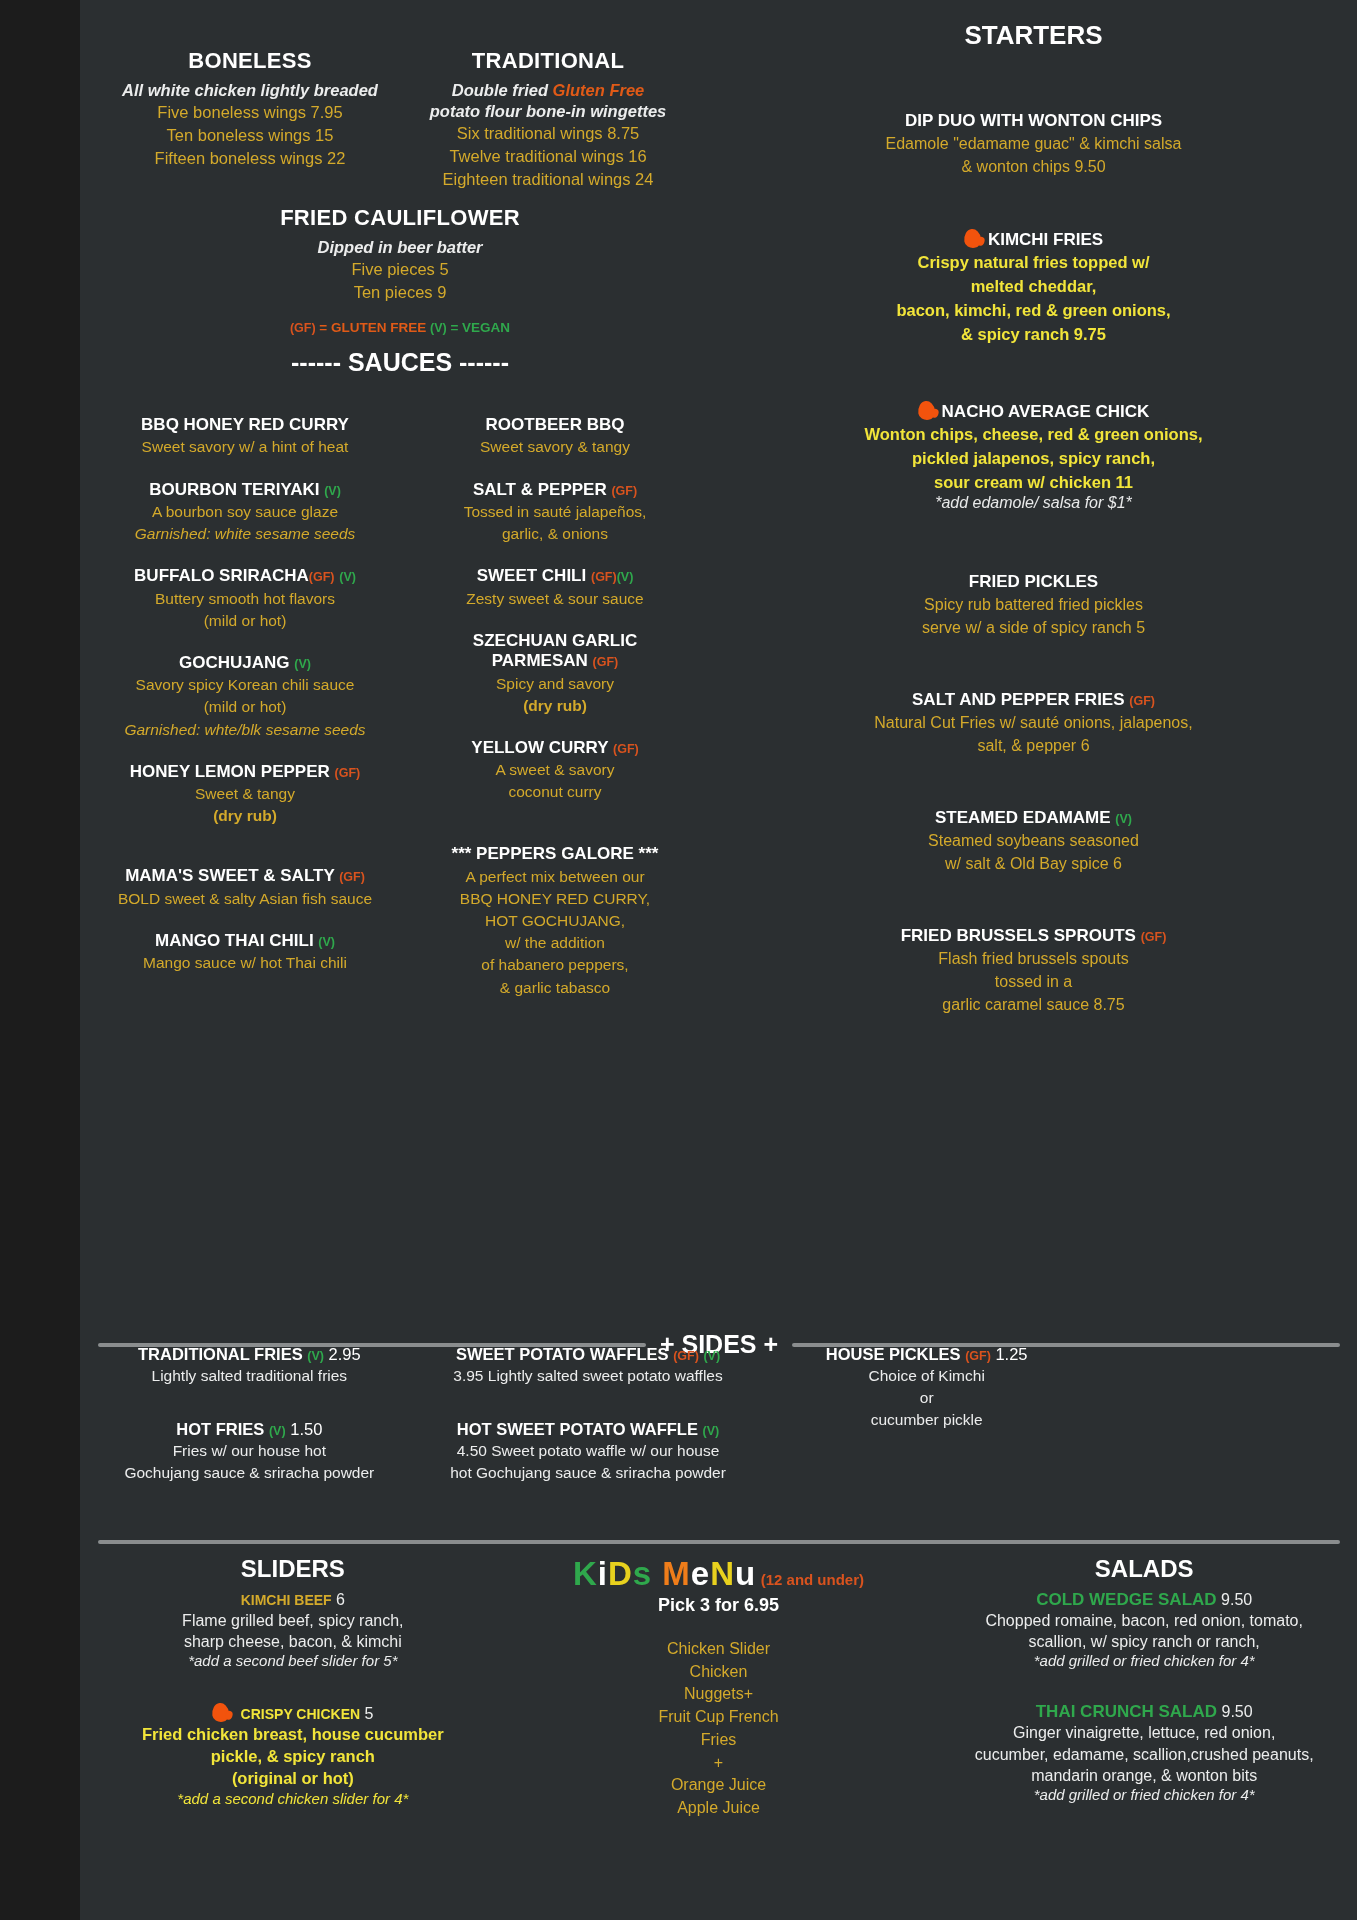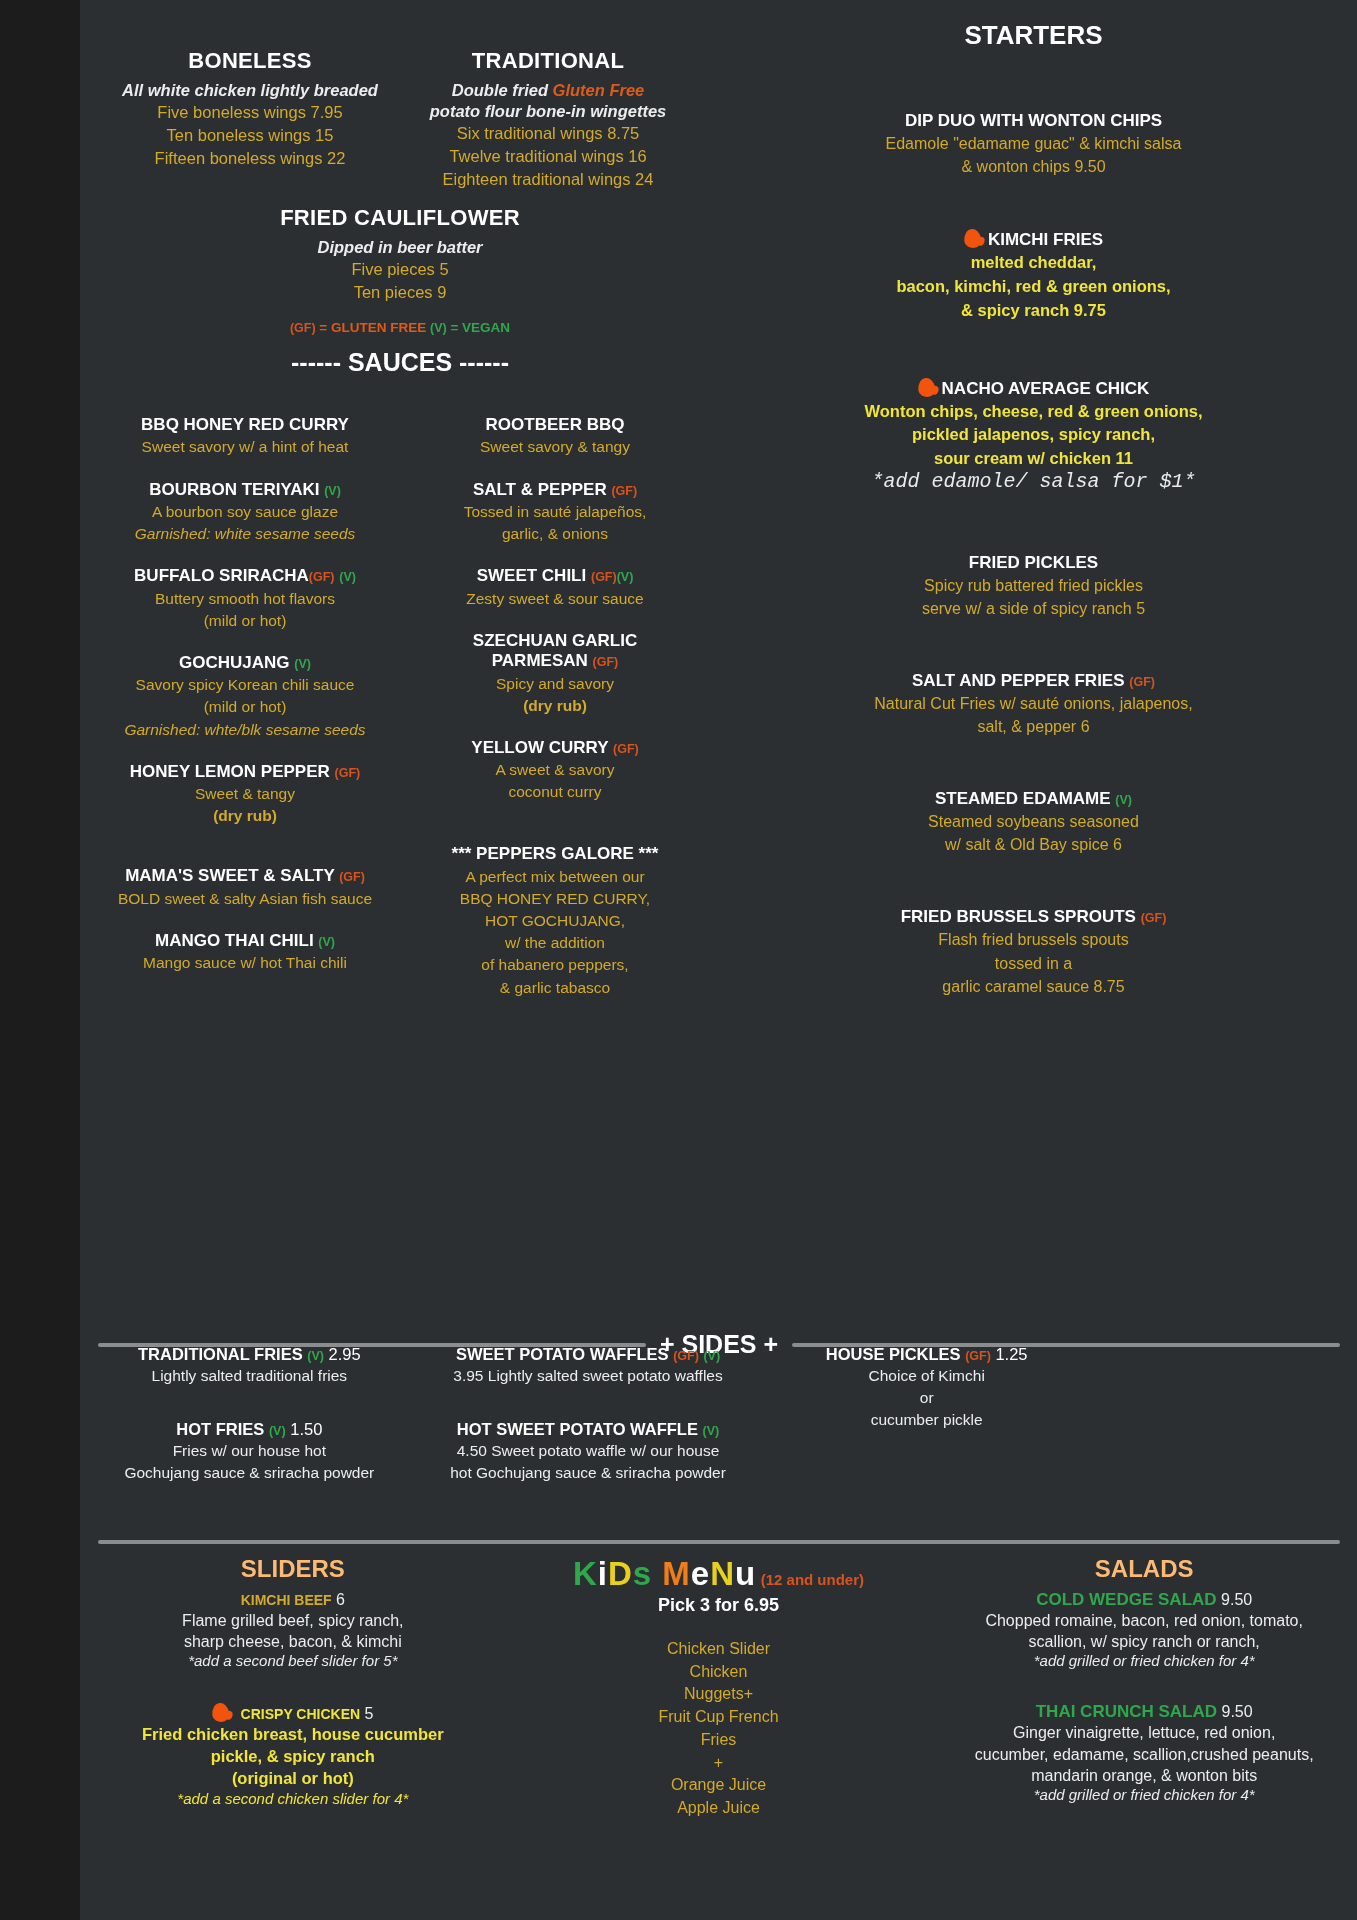--- a/index.html
+++ b/index.html
@@ -51,21 +51,21 @@
   .tag.gf { color:#d9531e; }
   .tag.v  { color:#2fa84c; }
 
   
   .starters { position:absolute; left:630px; top:0; width:647px; }
   .starters-title { text-align:center; font-size:26px; font-weight:bold; color:#ffffff; margin-top:20px; }
 
   .starter { text-align:center; margin-top:26px; }
   .starter-name { font-size:17px; font-weight:bold; color:#ffffff; }
   .starter-desc { font-size:16px; color:#d4aa2b; line-height:1.32; margin-top:2px; }
-  .starter-note { font-size:20px; font-style:italic; color:#e9eaea;font-family:Liberation Mono, monospace; }
+  .starter-note { font-size:16px; font-style:italic; color:#e9eaea; }
 
   .hot .starter-name { color:#ffffff; }
   .hot .starter-desc { color:#f2e53a; font-weight:bold; font-size:16.5px; }
 
   .flame {
     display:inline-block; width:17px; height:19px; vertical-align:-3px; margin-right:7px;
     background:#f2530d;
     border-radius: 52% 48% 45% 55% / 60% 58% 42% 40%;
     transform: rotate(-8deg);
     position:relative;
@@ -86,21 +86,21 @@
   .sides { position:absolute; left:0; top:1345px; width:1016px; display:flex; }
   .sides-col { flex:1; text-align:center; padding:0 8px; }
   .side-item { margin-bottom:26px; }
   .side-name { font-size:16.5px; font-weight:bold; color:#ffffff; }
   .side-desc { font-size:15.5px; color:#eceded; line-height:1.3; margin-top:2px; }
   .side-price { font-weight:normal; color:#ffffff; }
 
   
   .bottom { position:absolute; left:0; top:1555px; width:1277px; display:flex; }
   .bot-col { flex:1; padding:0 10px; text-align:center; }
-  .bot-title { font-size:24px; font-weight:bold; color:#fdba74; margin-bottom:6px; }
+  .bot-title { font-size:24px; font-weight:bold; color:#ffffff; margin-bottom:6px; }
 
   .item-name-gold { font-size:14px; font-weight:bold; color:#d4aa2b; }
   .item-name-green{ font-size:17px; font-weight:bold; color:#2fa84c; }
   .item-desc-wht  { font-size:16px; color:#eceded; line-height:1.32; }
   .item-note      { font-size:15px; font-style:italic; color:#eceded; }
   .item-all-yellow{ color:#f2e53a; font-weight:bold; font-size:16.5px; line-height:1.32; }
 
   .kids-title { font-size:33px; font-weight:bold; letter-spacing:1px; }
   .kids-title .k1{color:#2fa84c;} .kids-title .k2{color:#ffffff;}
   .kids-title .k3{color:#e8d11e;} .kids-title .k4{color:#2fa84c;}
@@ -240,20 +240,21 @@
     <div class="starters-title">STARTERS</div>
 
     <div class="starter" style="margin-top:60px;">
       <div class="starter-name">DIP DUO WITH WONTON CHIPS</div>
       <div class="starter-desc">Edamole "edamame guac" &amp; kimchi salsa</div>
       <div class="starter-desc">&amp; wonton chips  9.50</div>
     </div>
 
     <div class="starter hot" style="margin-top:52px;">
       <div class="starter-name"><span class="flame"></span><span>KIMCHI FRIES</span></div>
+      <div class="starter-desc">Crispy natural fries topped w/</div>
       <div class="starter-desc">melted cheddar,</div>
       <div class="starter-desc">bacon, kimchi, red &amp; green onions,</div>
       <div class="starter-desc">&amp; spicy ranch  9.75</div>
     </div>
 
     <div class="starter hot" style="margin-top:56px;">
       <div class="starter-name"><span class="flame"></span><span>NACHO AVERAGE CHICK</span></div>
       <div class="starter-desc">Wonton chips, cheese, red &amp; green onions,</div>
       <div class="starter-desc">pickled jalapenos, spicy ranch,</div>
       <div class="starter-desc">sour cream w/ chicken   11</div>

